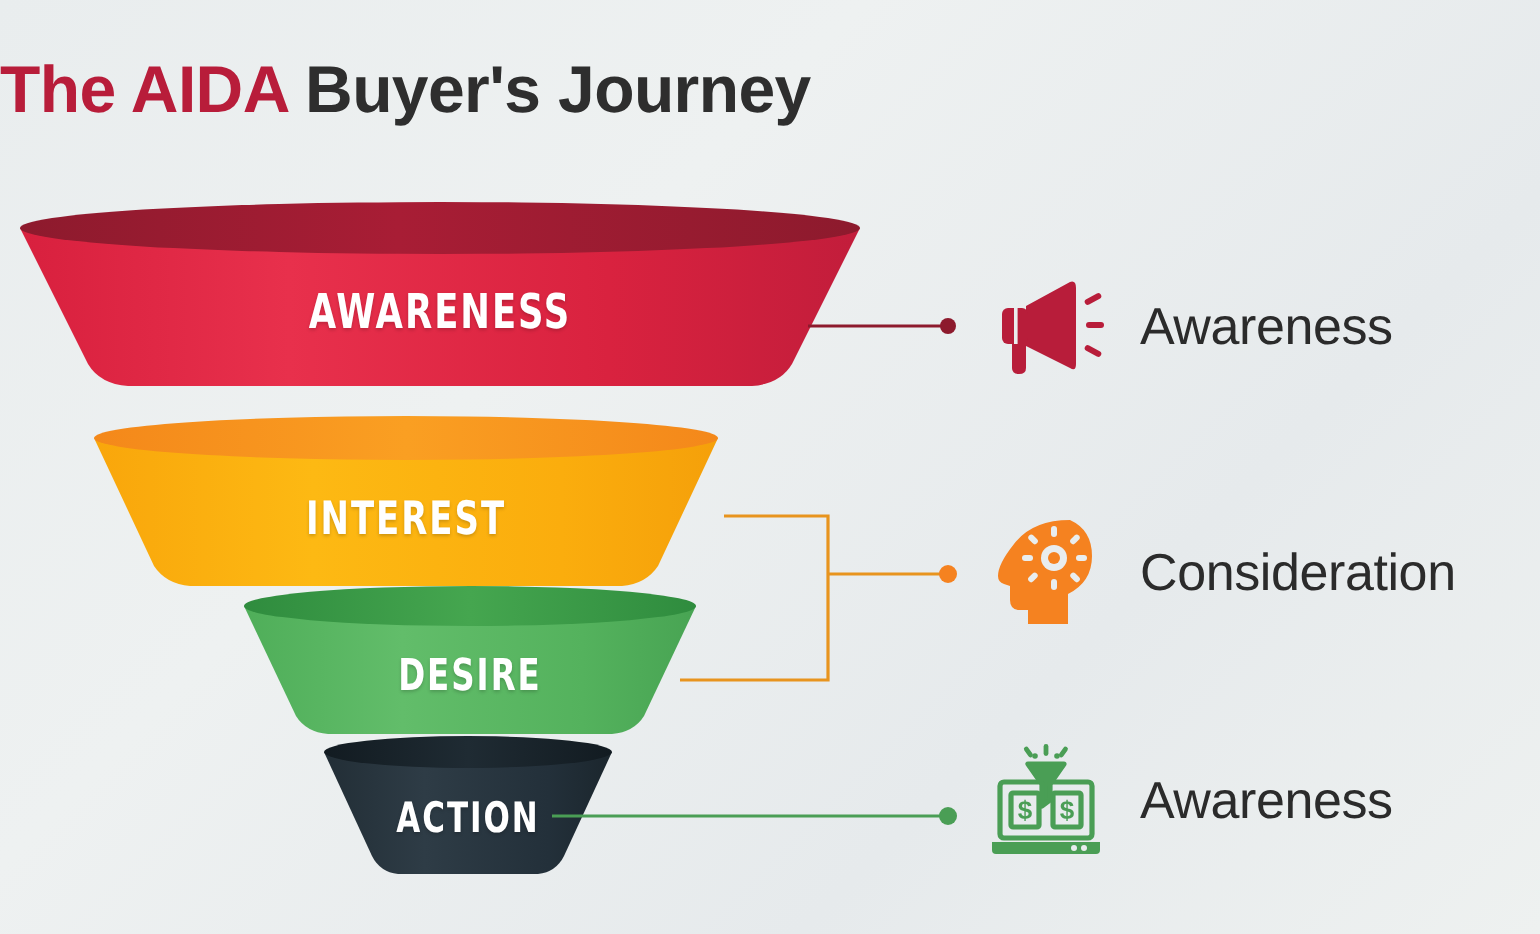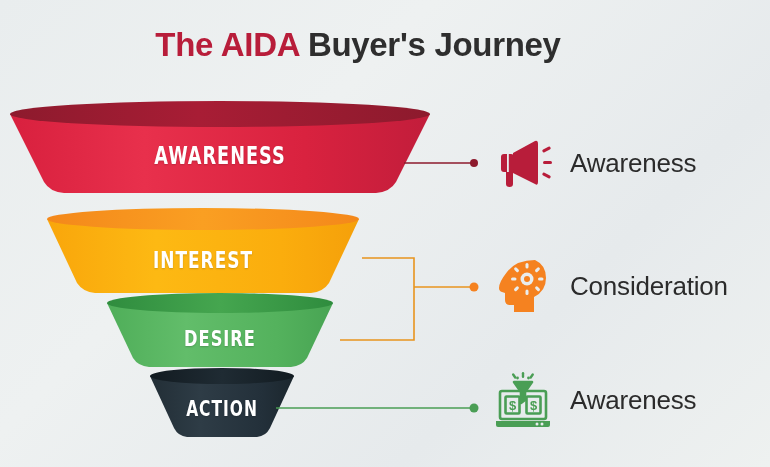--- a/index.html
+++ b/index.html
@@ -7,21 +7,20 @@
   body{
     width:770px;height:467px;overflow:hidden;
     font-family:"Liberation Sans","DejaVu Sans",sans-serif;
     background:linear-gradient(135deg,#e9edee 0%,#eef1f1 35%,#e6eaec 70%,#eef1f0 100%);
   }
   #stage{position:relative;width:770px;height:467px;}
 
   
   .title{
     position:absolute;left:0;top:26px;width:716px;
-    text-align:center;
     font-size:33px;font-weight:bold;letter-spacing:-0.3px;
     white-space:nowrap;
   }
   .title .red{color:#b81d3a;}
   .title .dark{color:#2e2e2e;}
 
   
   #funnel{position:absolute;left:0;top:0;width:470px;height:467px;}
   .seg{position:absolute;}
   .seg svg{display:block;overflow:visible;}
@@ -95,42 +94,42 @@
             <stop offset="50%" stop-color="#fa9f22"></stop>
             <stop offset="100%" stop-color="#f4881a"></stop>
           </linearGradient>
         </defs>
         <path d="M2,12 L314,12 L284,76 Q278,85 266,86 L50,86 Q38,85 32,76 Z" fill="url(#gInBody)"></path>
         <ellipse cx="158" cy="12" rx="156" ry="11" fill="url(#gInRim)"></ellipse>
       </svg>
       <div class="seg-label" style="top:40px;font-size:23px;">INTEREST</div>
     </div>
 
-    <div class="seg" style="left:105px;top:292px;width:230px;height:80px;">
+    <div class="seg" style="left:120px;top:292px;width:230px;height:80px;">
       <svg width="230" height="84" viewBox="0 0 230 84">
         <defs>
           <linearGradient id="gDeBody" x1="0" y1="0" x2="1" y2="0">
             <stop offset="0%" stop-color="#4fae59"></stop>
             <stop offset="35%" stop-color="#62bd6a"></stop>
             <stop offset="75%" stop-color="#54b25d"></stop>
             <stop offset="100%" stop-color="#48a453"></stop>
           </linearGradient>
           <linearGradient id="gDeRim" x1="0" y1="0" x2="1" y2="0">
             <stop offset="0%" stop-color="#2f8c3e"></stop>
             <stop offset="50%" stop-color="#45a64f"></stop>
             <stop offset="100%" stop-color="#2f8c3e"></stop>
           </linearGradient>
         </defs>
         <path d="M2,11 L228,11 L202,66 Q197,74 186,75 L44,75 Q33,74 28,66 Z" fill="url(#gDeBody)"></path>
         <ellipse cx="115" cy="11" rx="113" ry="10" fill="url(#gDeRim)"></ellipse>
       </svg>
       <div class="seg-label" style="top:34px;font-size:22px;">DESIRE</div>
     </div>
 
-    <div class="seg" style="left:148px;top:366px;width:148px;height:76px;">
+    <div class="seg" style="left:160px;top:366px;width:148px;height:76px;">
       <svg width="148" height="80" viewBox="0 0 148 80">
         <defs>
           <linearGradient id="gAcBody" x1="0" y1="0" x2="1" y2="0">
             <stop offset="0%" stop-color="#222e36"></stop>
             <stop offset="35%" stop-color="#2e3c46"></stop>
             <stop offset="78%" stop-color="#23303a"></stop>
             <stop offset="100%" stop-color="#1b262d"></stop>
           </linearGradient>
           <linearGradient id="gAcRim" x1="0" y1="0" x2="1" y2="0">
             <stop offset="0%" stop-color="#121b21"></stop>

